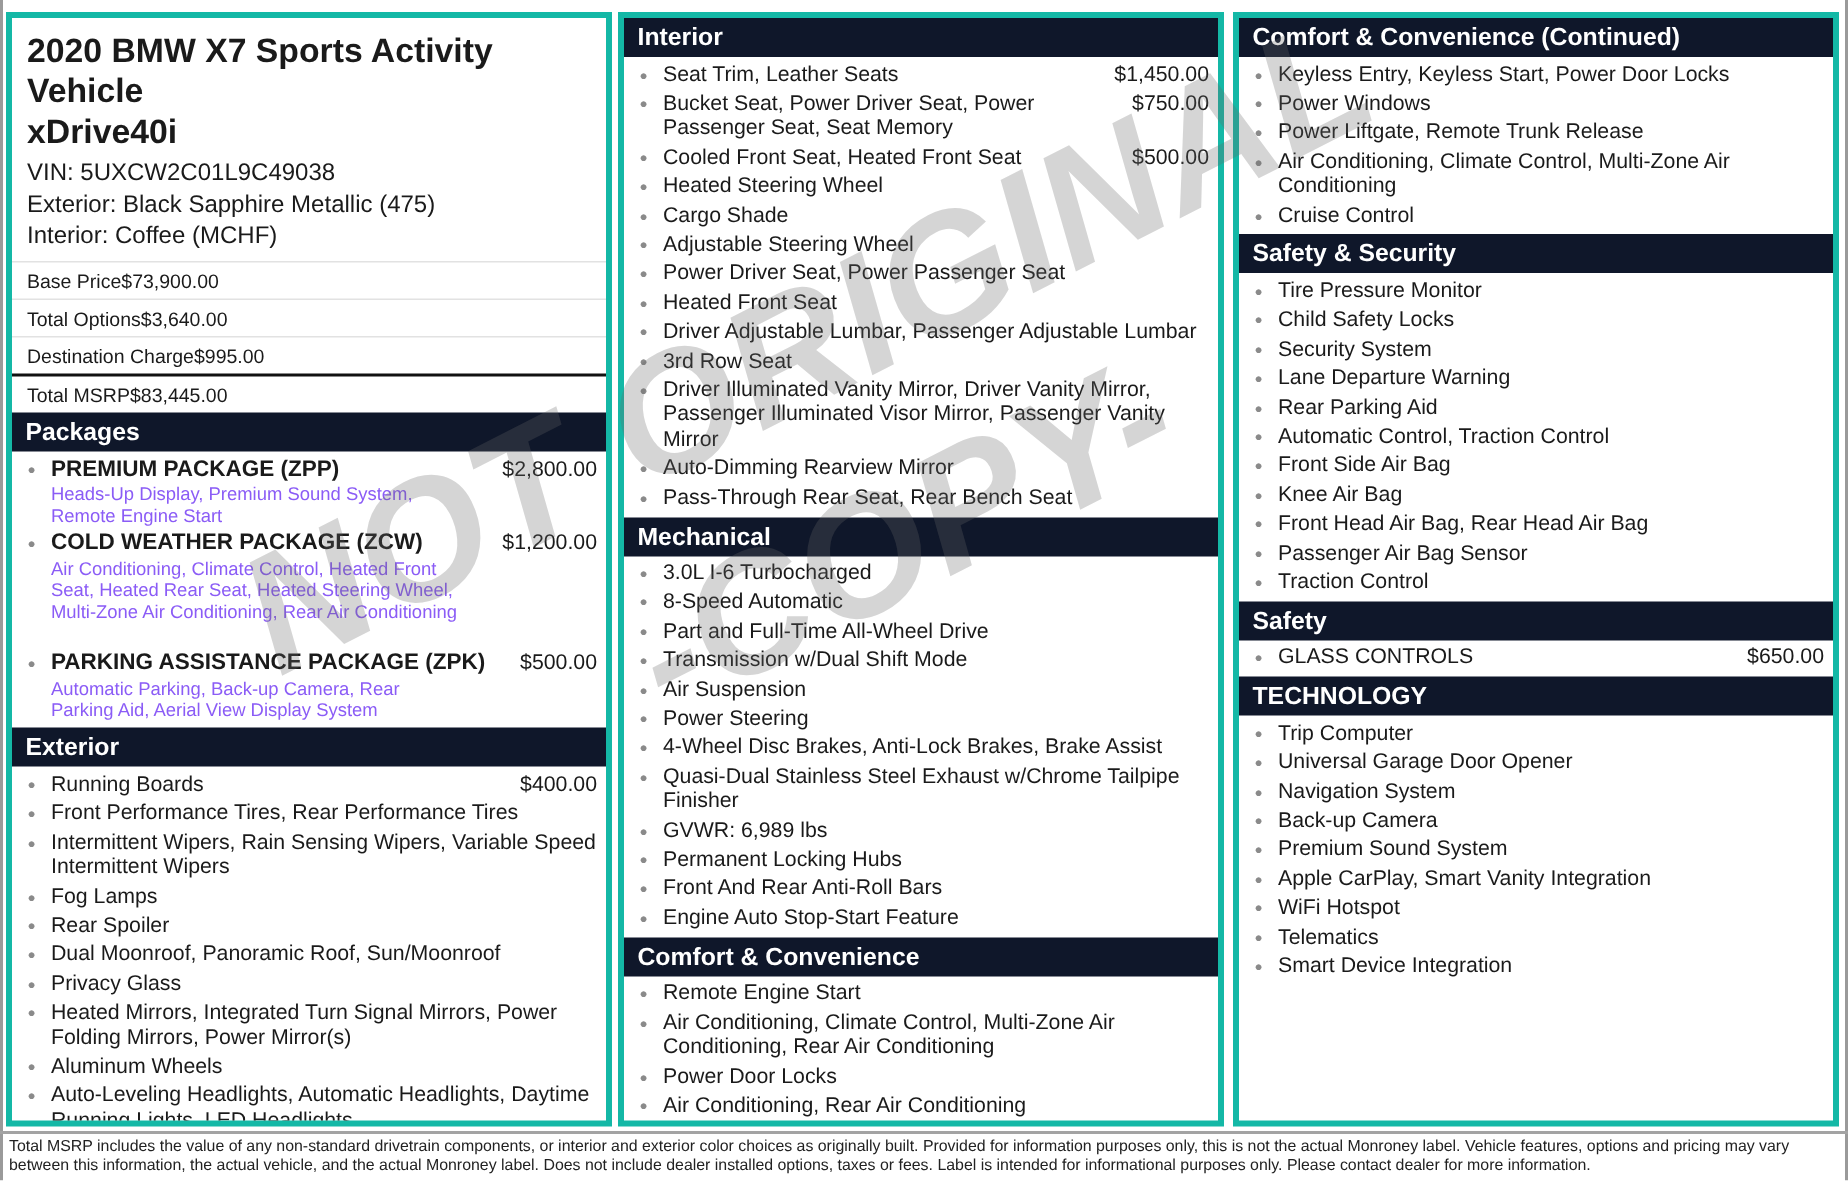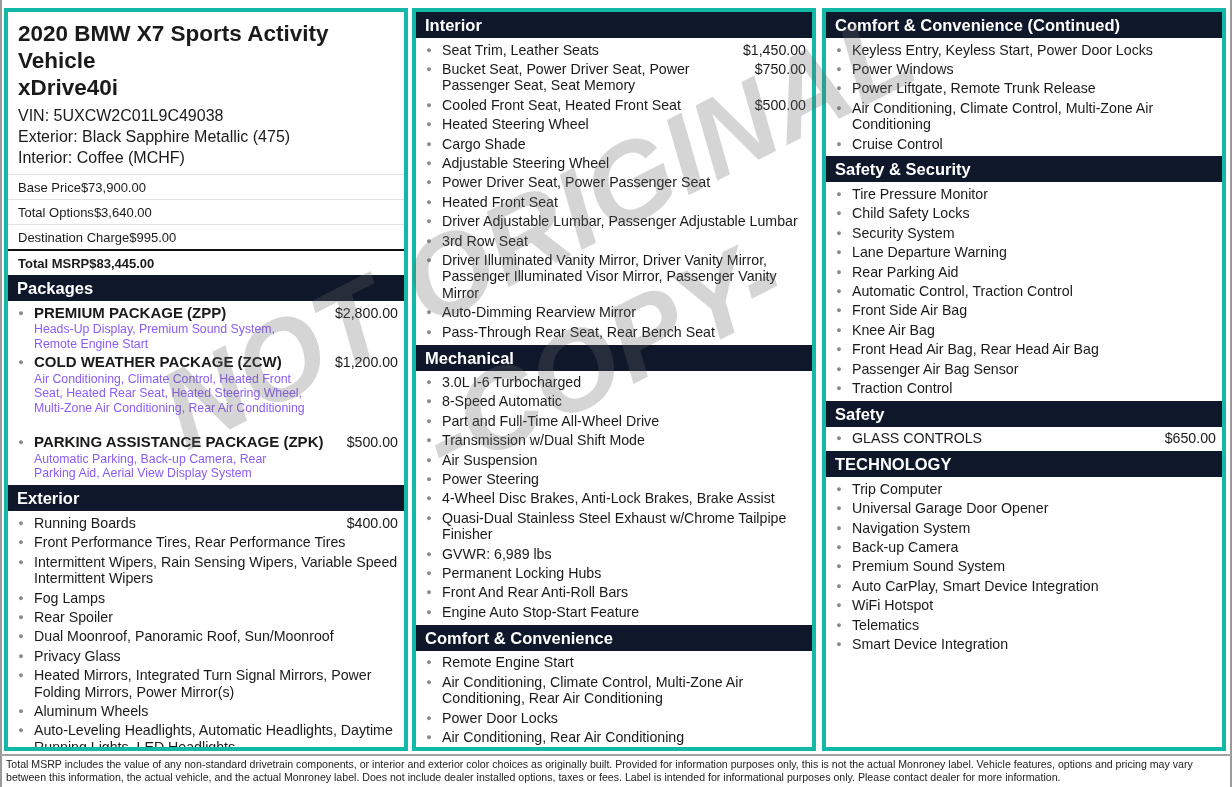--- a/index.html
+++ b/index.html
@@ -13,21 +13,21 @@
 
   .bar { background:#0f172a; color:#fff; font-size:16.5px; line-height:20px; padding:3px 9px; margin:3px 0 2px 0; font-weight:700; }
   .col > .bar:first-child, .sections > .bar:first-child { margin-top:0; }
 
   
   .veh-title { font-size:22.5px; font-weight:bold; line-height:27px; margin:8px 10px 4px 10px; }
   .veh-line { font-size:16px; line-height:21px; margin:0 10px; }
 
   .price-rows { margin-top:6px; }
   .price-row { display:flex; justify-content:flex-start; font-size:13px; line-height:19px; padding:2.5px 6px 2.5px 10px; border-top:1px solid #e2e2e2; }
-  .price-row.total { border-top:2px solid #111; font-weight:bold; }
+  .price-row.total { border-top:2px solid #111; font-weight:normal; }
 
   
   .item { display:flex; padding:1.5px 6px 1.5px 0; font-size:14.2px; line-height:16.4px; }
   .item.gap { margin-top:16px; }
   .bullet { flex:none; width:26px; text-align:center; color:#8a8a8a; font-size:9px; line-height:16px; }
   .item-body { flex:1; min-width:0; }
   .item-line { display:flex; }
   .item-text { flex:1; }
   .item-text.bold { font-weight:bold; font-size:15px; }
   .item-price { margin-left:10px; white-space:nowrap; }
@@ -617,21 +617,21 @@
         <div class="item-body">
           <div class="item-line">
             <span class="item-text">Premium Sound System</span>
           </div>
         </div>
       </div>
       <div class="item">
         <span class="bullet">●</span>
         <div class="item-body">
           <div class="item-line">
-            <span class="item-text">Auto CarPlay, Smart Device Integration</span>
+            <span class="item-text">Apple CarPlay, Smart Vanity Integration</span>
           </div>
         </div>
       </div>
       <div class="item">
         <span class="bullet">●</span>
         <div class="item-body">
           <div class="item-line">
             <span class="item-text">WiFi Hotspot</span>
           </div>
         </div>

